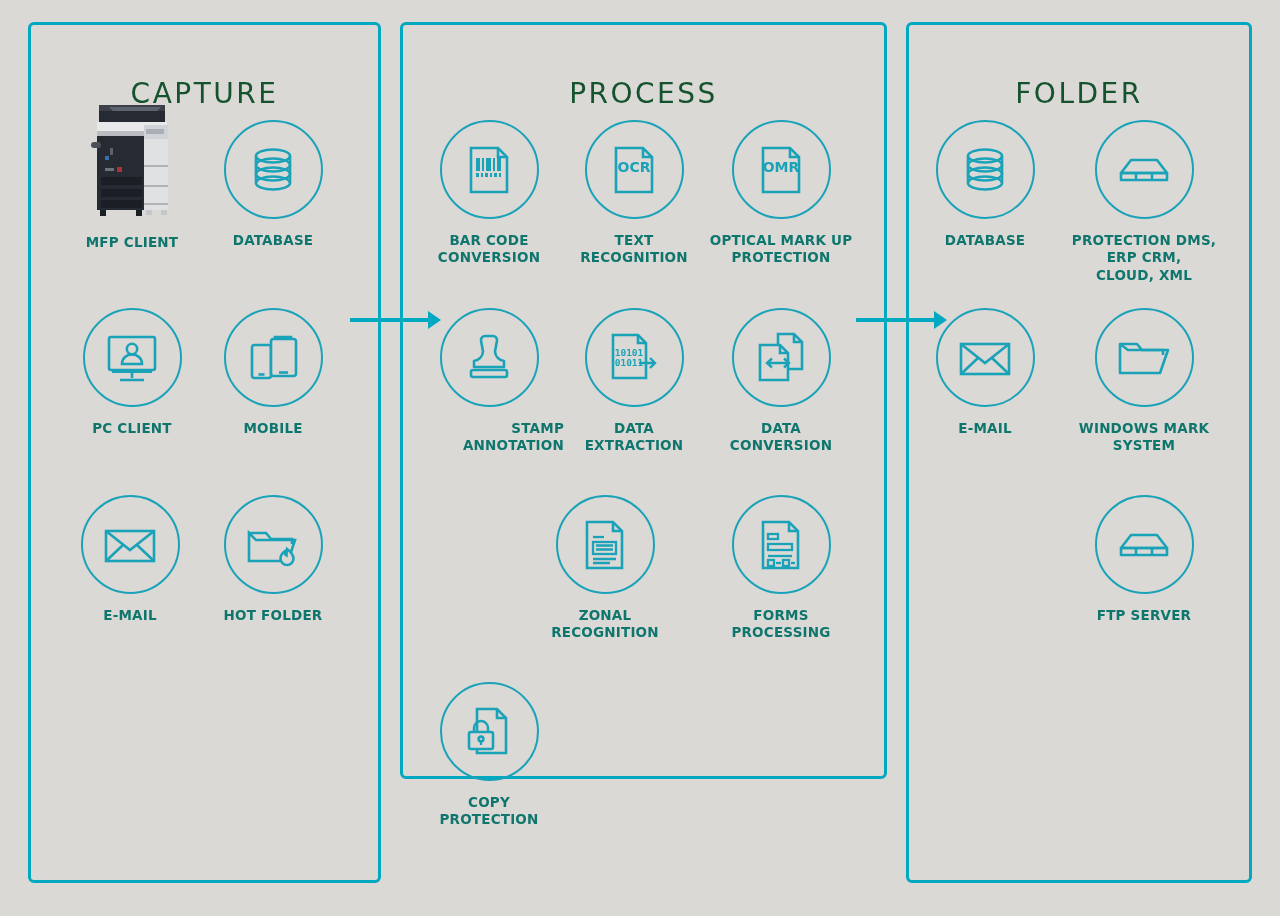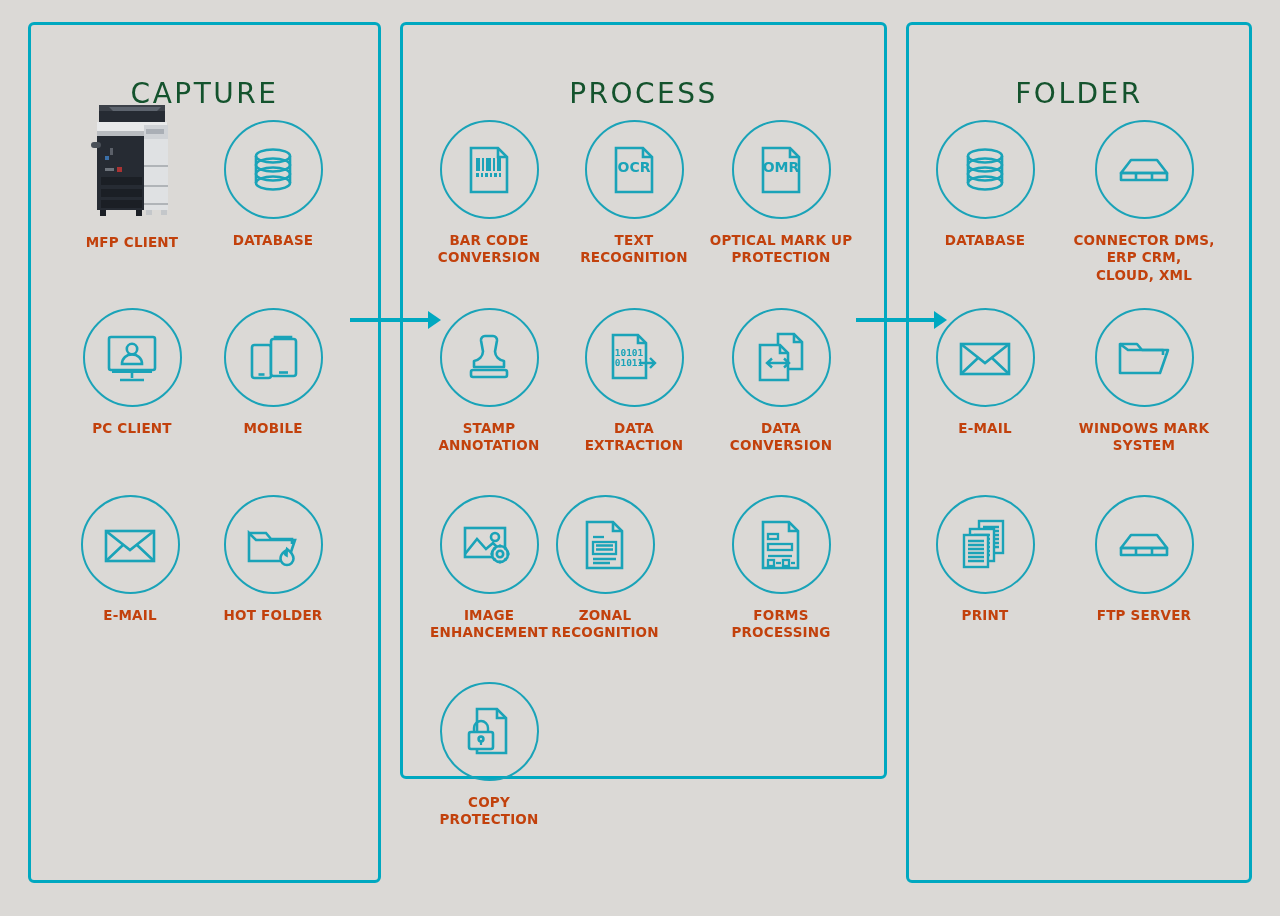--- a/index.html
+++ b/index.html
@@ -60,21 +60,21 @@
     box-sizing:border-box;
     display:flex;align-items:center;justify-content:center;
   }
   .circle svg{display:block;}
   .caption{
     margin-top:13px;
     font-size:13.5px;
     font-weight:bold;
     letter-spacing:.2px;
     line-height:1.28;
-    color:#c2410c;
+    color:#0f766e;
     font-family:"DejaVu Sans",sans-serif;
     white-space:pre-line;
   }
   
   .photo-wrap{
     width:99px;height:122px;margin:0 auto;
     position:relative;
   }
   .mfp{position:absolute;left:0;top:0;width:99px;height:122px;}
 </style>
@@ -227,21 +227,21 @@
       <svg width="54" height="54" viewBox="0 0 54 54" fill="none" stroke="#1aa3b8" stroke-width="2.6">
         <path d="M9 5 h27 l9 9 v35 H9 Z"></path>
         <path d="M36 5 v9 h9"></path>
         <text x="27" y="29" font-family="DejaVu Sans" font-size="14" font-weight="bold" fill="#1aa3b8" stroke="none" text-anchor="middle">OMR</text>
       </svg>
     </div>
     <div class="caption">OPTICAL MARK UP
 PROTECTION</div>
   </div>
 
-  <div class="item" style="left:414px;top:308px;">
+  <div class="item" style="left:414px;top:308px;text-align:right;">
     <div class="circle">
       <svg width="54" height="54" viewBox="0 0 54 54" fill="none" stroke="#1aa3b8" stroke-width="2.6" stroke-linejoin="round">
         <path d="M23 5 h8 a4 4 0 0 1 4 4.5 l-2 11 a10 10 0 0 0 9 9.5 v6 H12 v-6 a10 10 0 0 0 9 -9.5 l-2 -11 A4 4 0 0 1 23 5 Z"></path>
         <rect x="9" y="39" width="36" height="7" rx="2"></rect>
       </svg>
     </div>
     <div class="caption">STAMP
 ANNOTATION</div>
   </div>
 
@@ -266,34 +266,20 @@
         <path d="M41 4 v8 h8"></path>
         <path d="M7 15 h20 l8 8 v27 H7 Z" fill="#dbd9d6"></path>
         <path d="M27 15 v8 h8"></path>
         <path d="M15 33 h20 M19 28.5 l-5 4.5 l5 4.5 M31 28.5 l5 4.5 l-5 4.5" stroke-width="2.4"></path>
       </svg>
     </div>
     <div class="caption">DATA
 CONVERSION</div>
   </div>
 
-  <div class="item" style="left:414px;top:495px;">
-    <div class="circle">
-      <svg width="58" height="58" viewBox="0 0 58 58" fill="none" stroke="#1aa3b8" stroke-width="2.6">
-        <rect x="5" y="12" width="40" height="29"></rect>
-        <circle cx="35" cy="21" r="4"></circle>
-        <path d="M5 38 L17 23 L26 33 L33 27 L45 39"></path>
-        <circle cx="40" cy="38" r="8" fill="#dbd9d6"></circle>
-        <circle cx="40" cy="38" r="3.2"></circle>
-        <path d="M40 28.5 v3 M40 44.5 v3 M30.5 38 h3 M46.5 38 h3 M33.5 31.5 l2.1 2.1 M44.4 42.4 l2.1 2.1 M46.5 31.5 l-2.1 2.1 M35.6 42.4 l-2.1 2.1" stroke-width="2.3"></path>
-      </svg>
-    </div>
-    <div class="caption">IMAGE
-ENHANCEMENT</div>
-  </div>
 
   <div class="item" style="left:530px;top:495px;">
     <div class="circle">
       <svg width="54" height="54" viewBox="0 0 54 54" fill="none" stroke="#1aa3b8" stroke-width="2.6">
         <path d="M9 4 h26 l9 9 v37 H9 Z"></path>
         <path d="M35 4 v9 h9"></path>
         <g stroke-width="2.3">
           <path d="M15 19 h11"></path>
           <rect x="15" y="24" width="23" height="12"></rect>
           <path d="M18 27.5 h17 M18 31.5 h17"></path>
@@ -360,21 +346,21 @@
   </div>
 
   <div class="item" style="left:1069px;top:120px;">
     <div class="circle">
       <svg width="60" height="60" viewBox="0 0 60 60" fill="none" stroke="#1aa3b8" stroke-width="2.6" stroke-linejoin="round">
         <path d="M17 20 h26 l10 13 H7 Z"></path>
         <path d="M7 33 h46 v7 H7 Z"></path>
         <path d="M22 33 v7 M38 33 v7"></path>
       </svg>
     </div>
-    <div class="caption">CONNECTOR DMS,
+    <div class="caption">PROTECTION DMS,
 ERP CRM,
 CLOUD, XML</div>
   </div>
 
   <div class="item" style="left:910px;top:308px;">
     <div class="circle">
       <svg width="58" height="58" viewBox="0 0 58 58" fill="none" stroke="#1aa3b8" stroke-width="2.6">
         <rect x="5" y="15" width="48" height="30"></rect>
         <path d="M5 15 L29 34 L53 15"></path>
         <path d="M5 45 L22 29 M53 45 L36 29"></path>
@@ -387,33 +373,20 @@
     <div class="circle">
       <svg width="58" height="58" viewBox="0 0 58 58" fill="none" stroke="#1aa3b8" stroke-width="2.6" stroke-linejoin="round">
         <path d="M5 15 h17 l5 6 h21 v5"></path>
         <path d="M5 15 v29 h40 l8 -23 H13 Z"></path>
       </svg>
     </div>
     <div class="caption">WINDOWS MARK
 SYSTEM</div>
   </div>
 
-  <div class="item" style="left:910px;top:495px;">
-    <div class="circle">
-      <svg width="58" height="58" viewBox="0 0 58 58" fill="none" stroke="#1aa3b8" stroke-width="2.4">
-        <rect x="23" y="5" width="24" height="32" fill="#dbd9d6"></rect>
-        <path d="M27 11 h16 M27 15 h16 M27 19 h16 M27 23 h16 M27 27 h16 M27 31 h16"></path>
-        <rect x="14" y="13" width="24" height="32" fill="#dbd9d6"></rect>
-        <path d="M18 19 h16 M18 23 h16 M18 27 h16 M18 31 h16 M18 35 h16 M18 39 h16"></path>
-        <rect x="8" y="19" width="24" height="32" fill="#dbd9d6"></rect>
-        <path d="M12 25 h16 M12 29 h16 M12 33 h16 M12 37 h16 M12 41 h16 M12 45 h16"></path>
-      </svg>
-    </div>
-    <div class="caption">PRINT</div>
-  </div>
 
   <div class="item" style="left:1069px;top:495px;">
     <div class="circle">
       <svg width="60" height="60" viewBox="0 0 60 60" fill="none" stroke="#1aa3b8" stroke-width="2.6" stroke-linejoin="round">
         <path d="M17 20 h26 l10 13 H7 Z"></path>
         <path d="M7 33 h46 v7 H7 Z"></path>
         <path d="M22 33 v7 M38 33 v7"></path>
       </svg>
     </div>
     <div class="caption">FTP SERVER</div>

